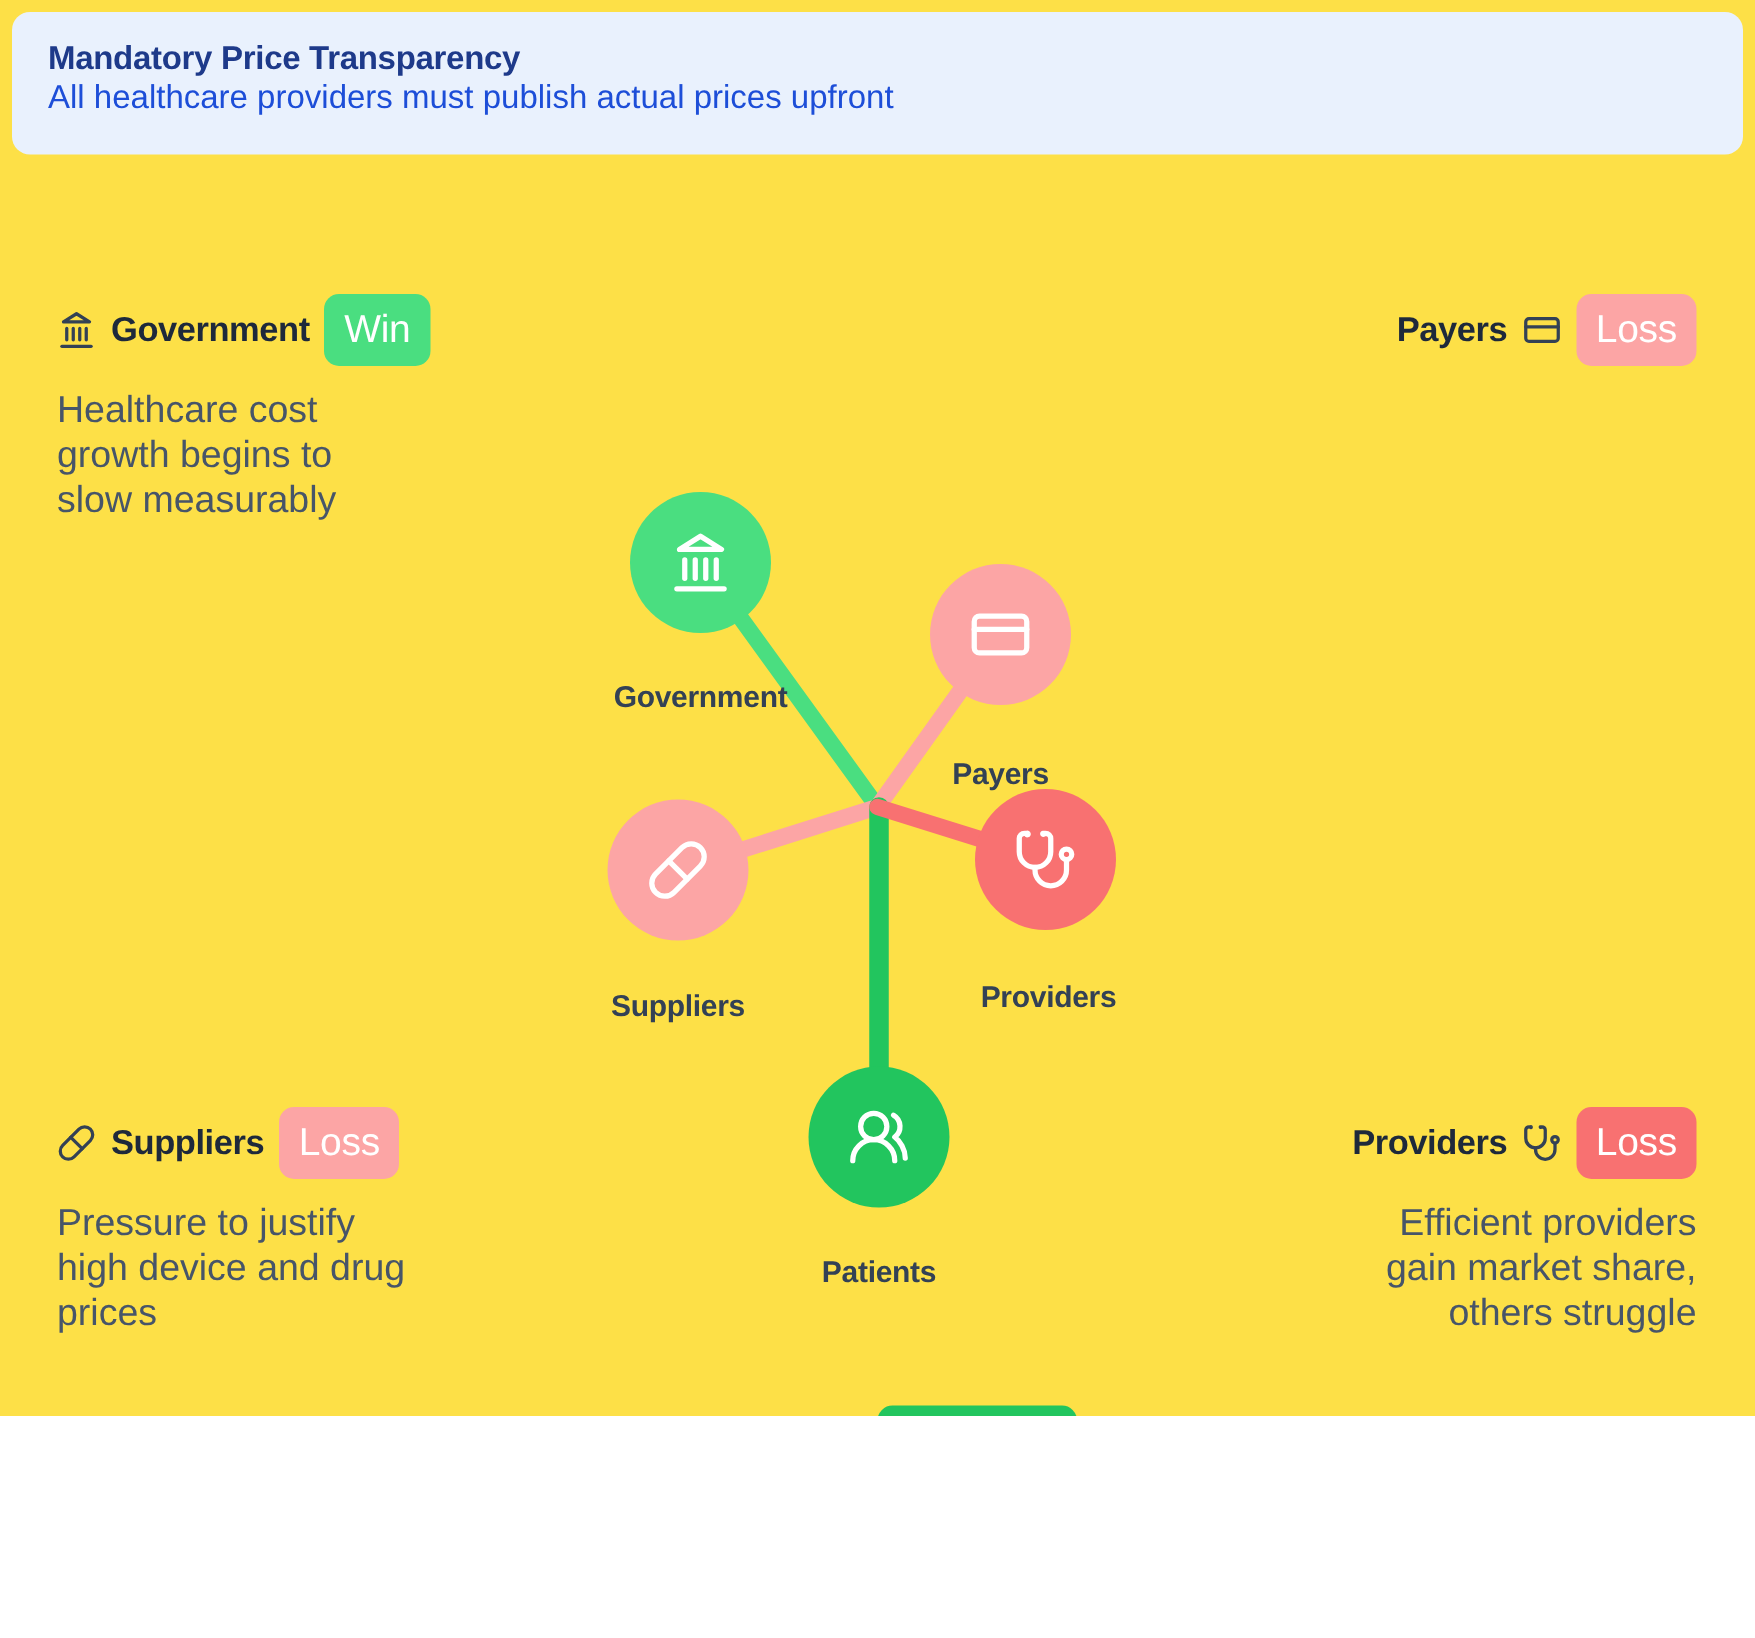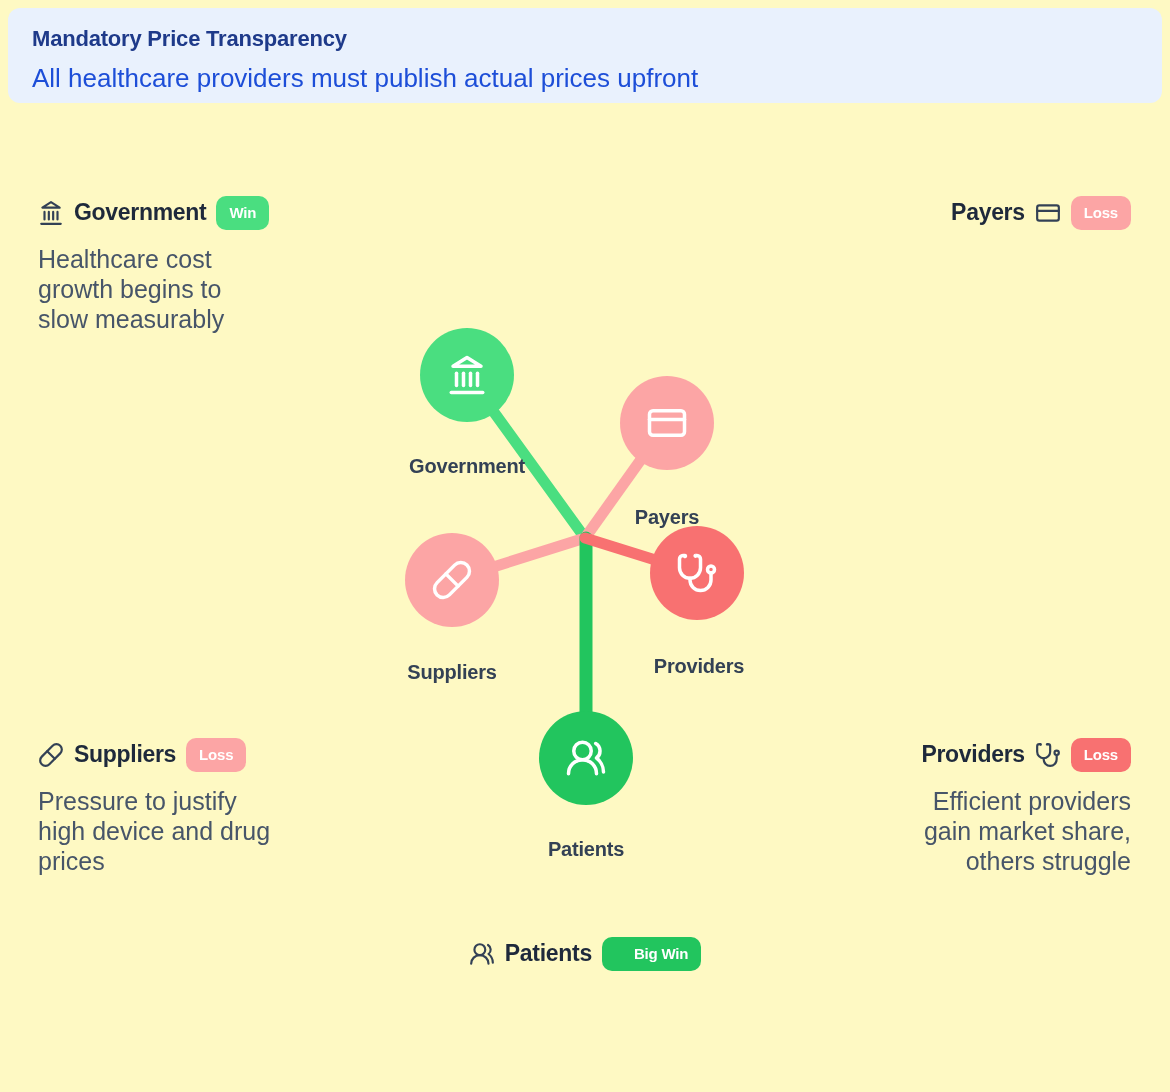--- a/index.html
+++ b/index.html
@@ -1,37 +1,37 @@
 <!DOCTYPE html>
 <html><head>
 <meta charset="utf-8">
 <style>
   html,body{margin:0;padding:0;background:#ffffff;}
   .canvas{
-    position:relative;width:1170px;height:1092px;overflow:hidden;background:#fef9c3;
+    position:relative;width:1170px;height:944px;overflow:hidden;background:#fde047;
     font-family:"Liberation Sans", sans-serif;
   }
   
   .banner{
     position:absolute;left:8px;top:8px;width:1154px;height:95px;box-sizing:border-box;
     background:#e9f1fd;border-radius:12px;padding:18px 24px;
   }
   .banner-title{font-size:22px;font-weight:bold;color:#1e3a8a;letter-spacing:-0.2px;}
-  .banner-subtitle{font-size:26px;color:#1d4ed8;margin-top:11px;}
+  .banner-subtitle{font-size:22px;color:#1d4ed8;}
   
   .block{position:absolute;width:265px;}
   .block .head{display:flex;align-items:center;gap:10px;}
   .block.right .head{justify-content:flex-end;}
   .block.center .head{justify-content:center;}
   .hname{font-size:23px;font-weight:bold;color:#1e293b;letter-spacing:-0.3px;}
   .hicon{display:flex;align-items:center;color:#334155;}
   .hicon svg{width:26px;height:26px;}
   .badge{
     display:inline-block;padding:7px 13px;border-radius:10px;
-    color:#ffffff;font-size:15px;font-weight:bold;line-height:1.3;letter-spacing:-0.2px;
+    color:#ffffff;font-size:26px;font-weight:normal;line-height:1.3;letter-spacing:-0.2px;
   }
   .badge-green{background:#4ade80;}
   .badge-green-dark{background:#22c55e;padding-left:32px;}
   .badge-pink{background:#fca5a5;}
   .badge-red{background:#f87171;}
   .body{
     margin:14px 0 0 0;font-size:25px;line-height:30px;color:#475569;white-space:pre-line;
   }
   .block.tl{left:38px;top:196px;text-align:left;}
   .block.tr{right:39px;top:196px;text-align:right;}

